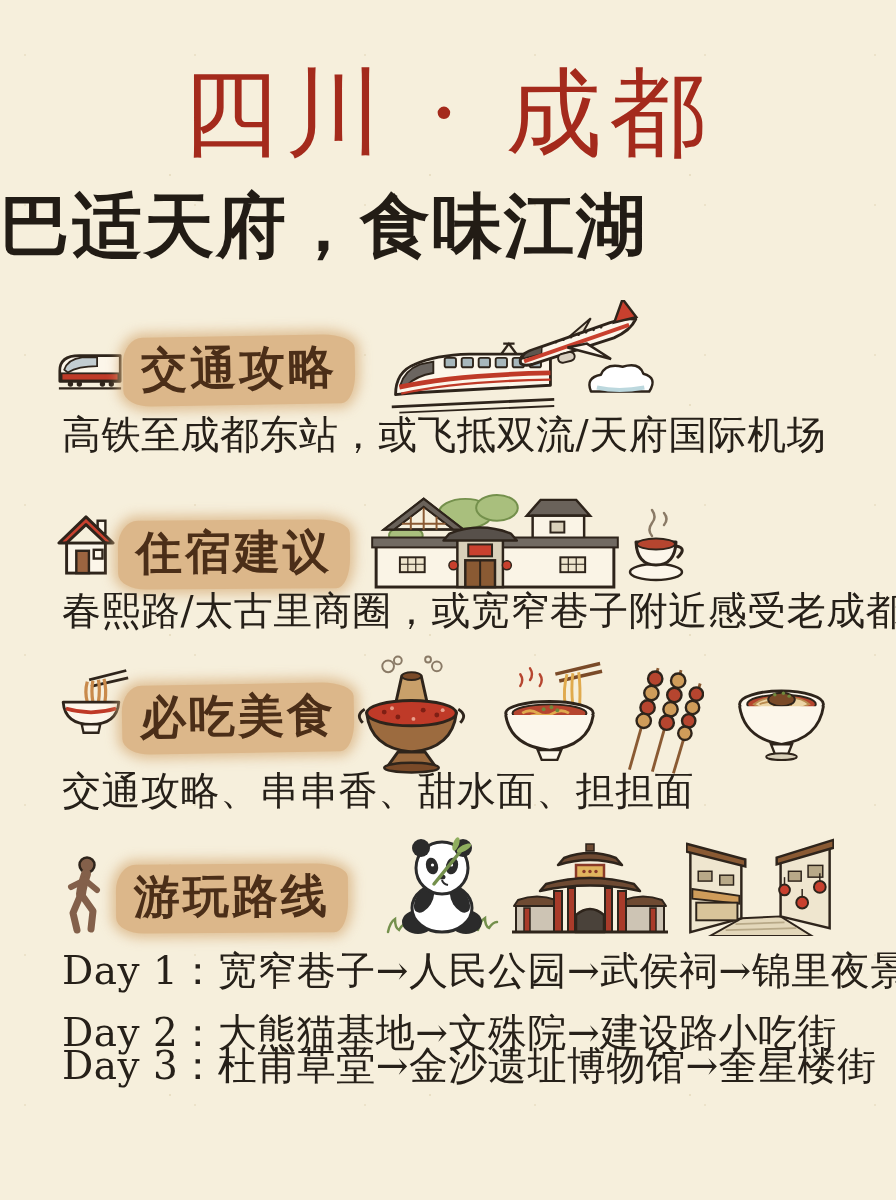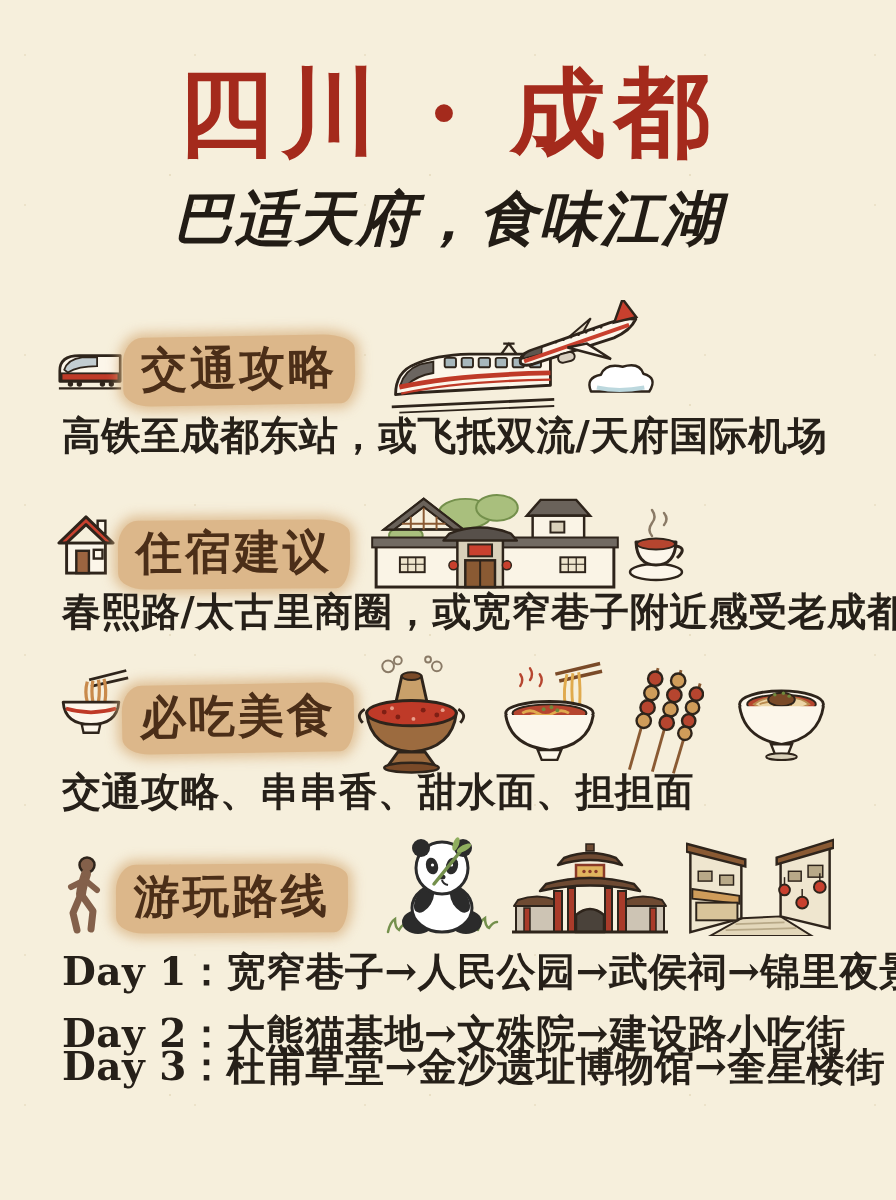--- a/index.html
+++ b/index.html
@@ -4,36 +4,36 @@
 <style>
   html,body{margin:0;padding:0;background:#f6efdc;}
   .poster{position:relative;width:896px;height:1200px;overflow:hidden;
     background-color:#f6efdc;
     background-image:radial-gradient(#e9dfc4 1px, transparent 1.4px),
                      radial-gradient(#ece2c9 1px, transparent 1.4px);
     background-size:260px 230px,170px 150px;
     background-position:40px 60px,110px 130px;
     font-family:"DejaVu Serif","Liberation Serif",serif;}
   .title{position:absolute;top:50px;left:0;width:100%;margin:0;text-align:center;
-    font-size:96px;font-weight:bold;color:#a42a1c;letter-spacing:8px;}
-  .subtitle{position:absolute;top:180px;left:0;width:100%;margin:0;text-align:center;
-    font-size:59px;font-weight:bold;color:#221c15;letter-spacing:2px;font-style:italic;}
+    font-size:96px;font-weight:normal;color:#a42a1c;letter-spacing:8px;}
+  .subtitle{position:absolute;top:180px;left:0;width:100%;margin:0;text-align:left;
+    font-size:70px;font-weight:bold;color:#221c15;letter-spacing:2px;}
   section{position:absolute;left:0;width:100%;}
   .sec-transport{top:300px;height:118px;}
   .sec-lodging{top:478px;height:114px;}
   .sec-food{top:652px;height:128px;text-align:right;}
   .sec-itinerary{top:830px;height:126px;}
   .icon,.illus,.hl{position:absolute;display:block;}
   .icon svg,.illus svg{display:block;width:100%;height:100%;}
   .hl{background:#dcb78a;border-radius:20px 32px 14px 28px / 26px 14px 30px 16px;
     padding:7px 18px 11px 18px;box-shadow:0 0 12px 5px rgba(216,177,128,.75);}
   .hl .hl-text{display:block;font-size:46px;font-weight:bold;color:#4b2e18;
     letter-spacing:3px;white-space:nowrap;line-height:1.1;}
   .rot-a{transform:rotate(-1deg);} .rot-b{transform:rotate(-0.4deg);}
-  .body{position:absolute;left:62px;margin:0;font-size:39px;font-weight:bold;
+  .body{position:absolute;left:62px;margin:0;font-size:39px;font-weight:normal;
     color:#262019;white-space:nowrap;letter-spacing:0.5px;line-height:1.2;}
   .body-transport{top:412px;} .body-lodging{top:588px;} .body-food{top:768px;}
   .day-1{top:948px;} .day-2{top:1010px;} .day-3{top:1043px;}
   
   .train-icon{left:56px;top:44px;width:68px;height:48px;}
   .hl-transport{left:123px;top:36px;}
   .big-train{left:388px;top:28px;width:170px;height:88px;}
   .airplane{left:512px;top:0;width:158px;height:100px;}
   .house-icon{left:54px;top:30px;width:64px;height:72px;}
   .hl-lodging{left:118px;top:42px;}

